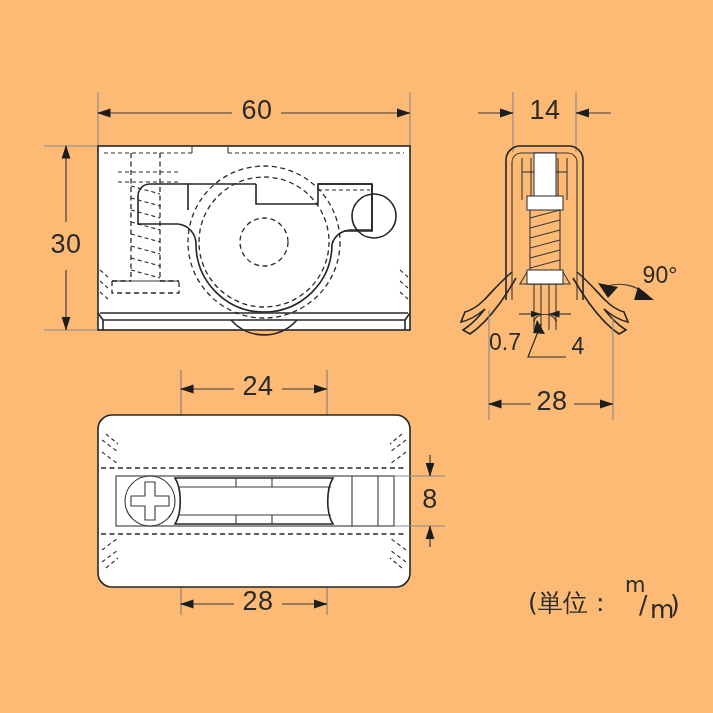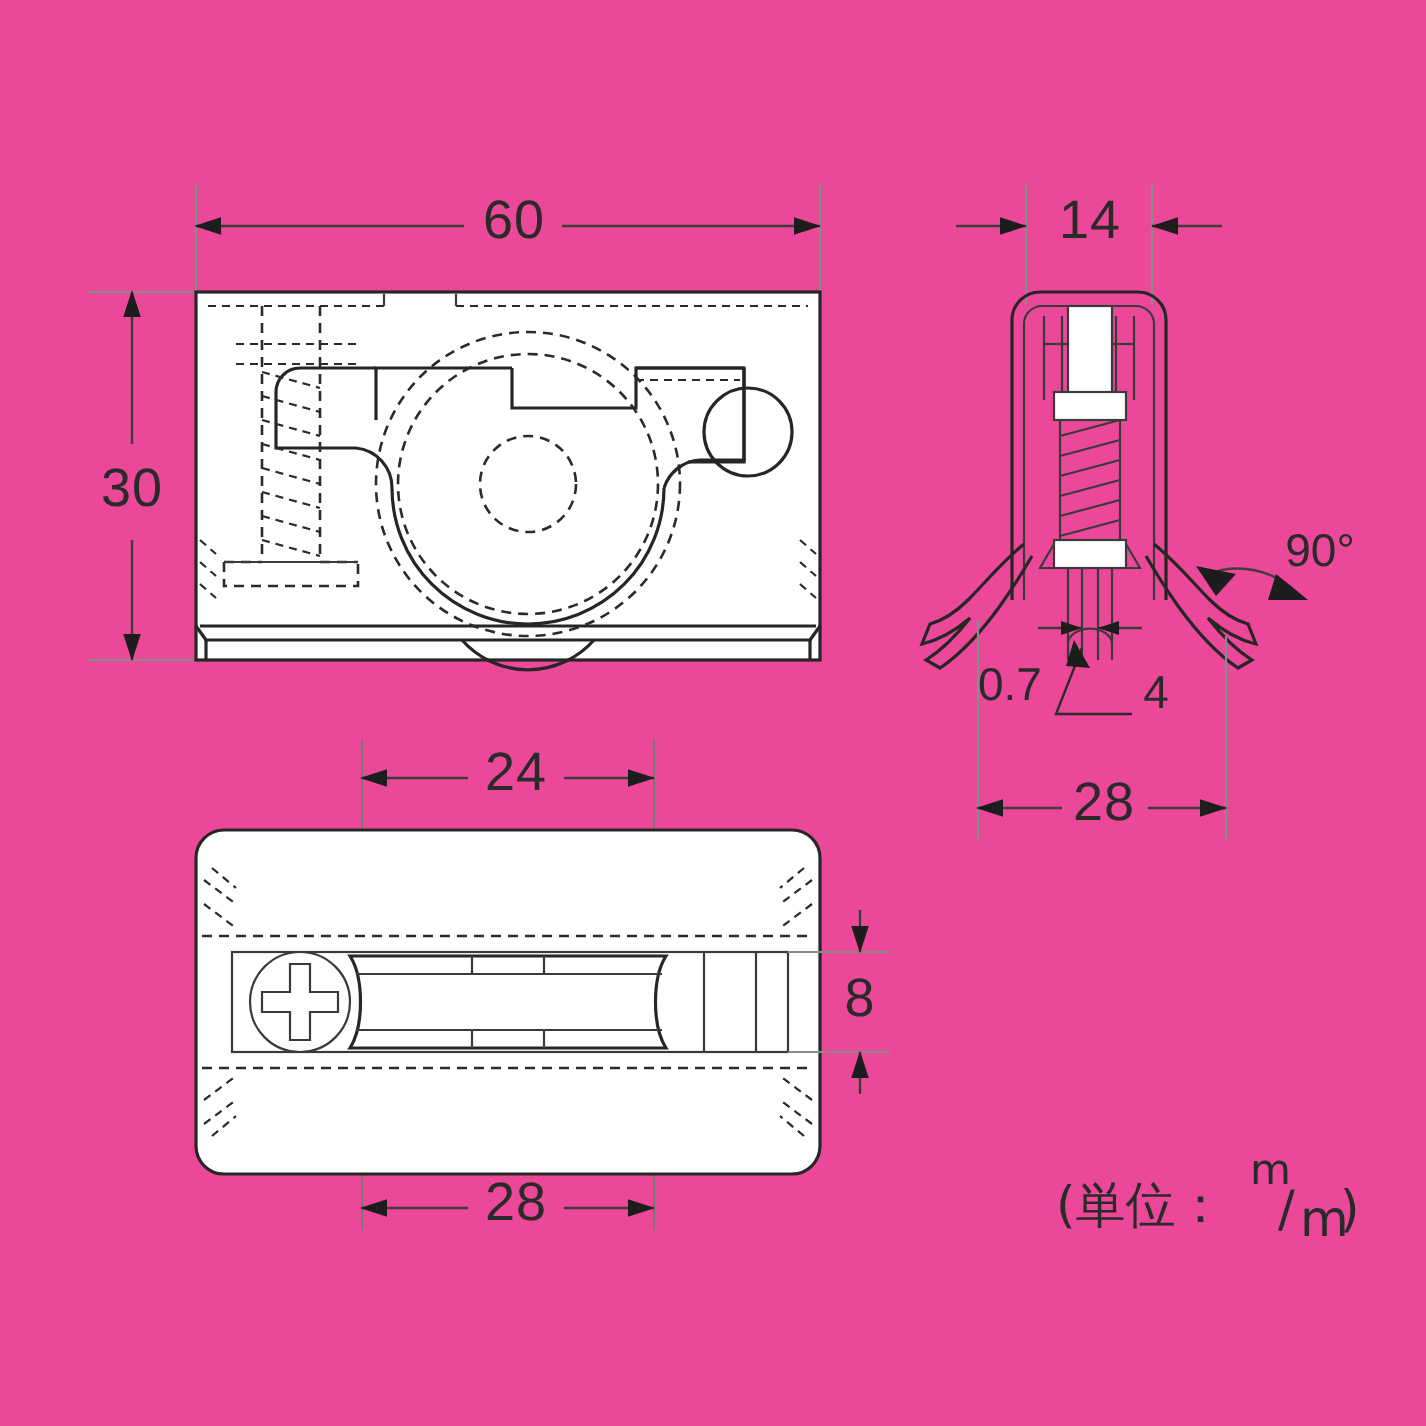--- a/index.html
+++ b/index.html
@@ -11,21 +11,21 @@
     width: 713px;
     height: 713px;
     font-family: "Liberation Sans", sans-serif;
     color: #222222;
     overflow: hidden;
   }
   #drawing-root {
     position: relative;
     width: 713px;
     height: 713px;
-    background: #ec4899;
+    background: #fdba74;
   }
   svg.sheet {
     position: absolute;
     left: 0;
     top: 0;
     width: 713px;
     height: 713px;
     display: block;
   }
   

